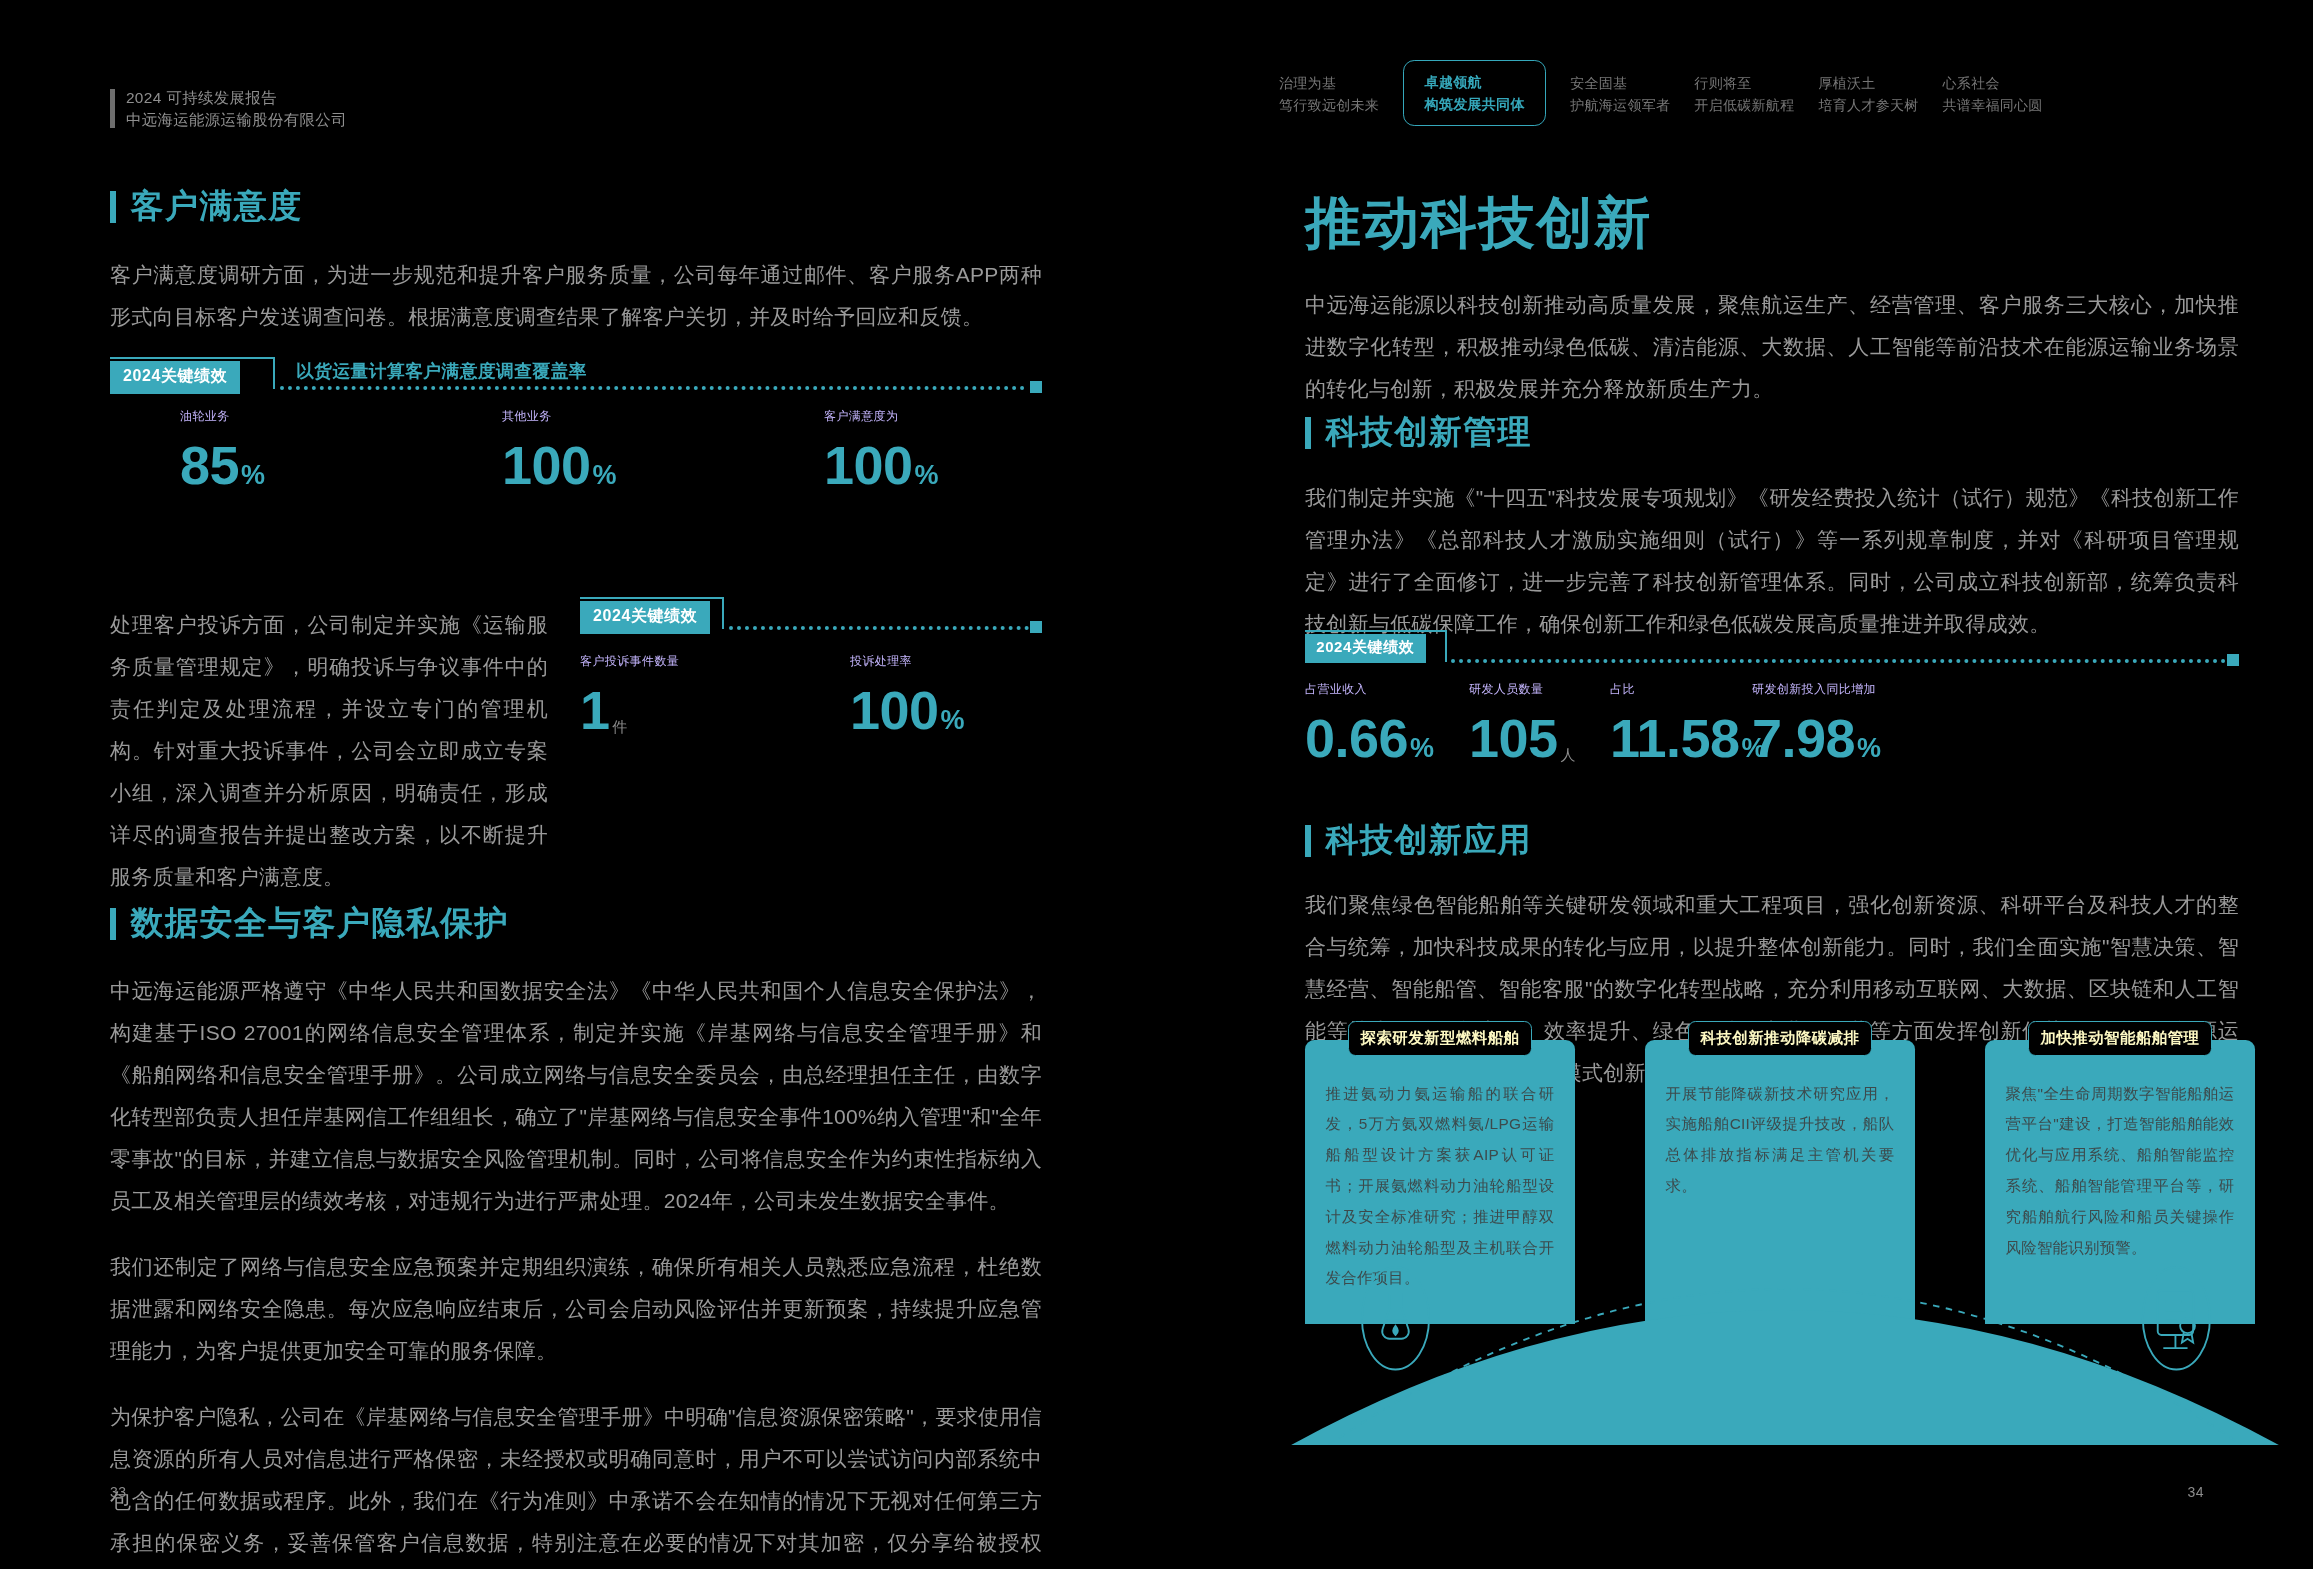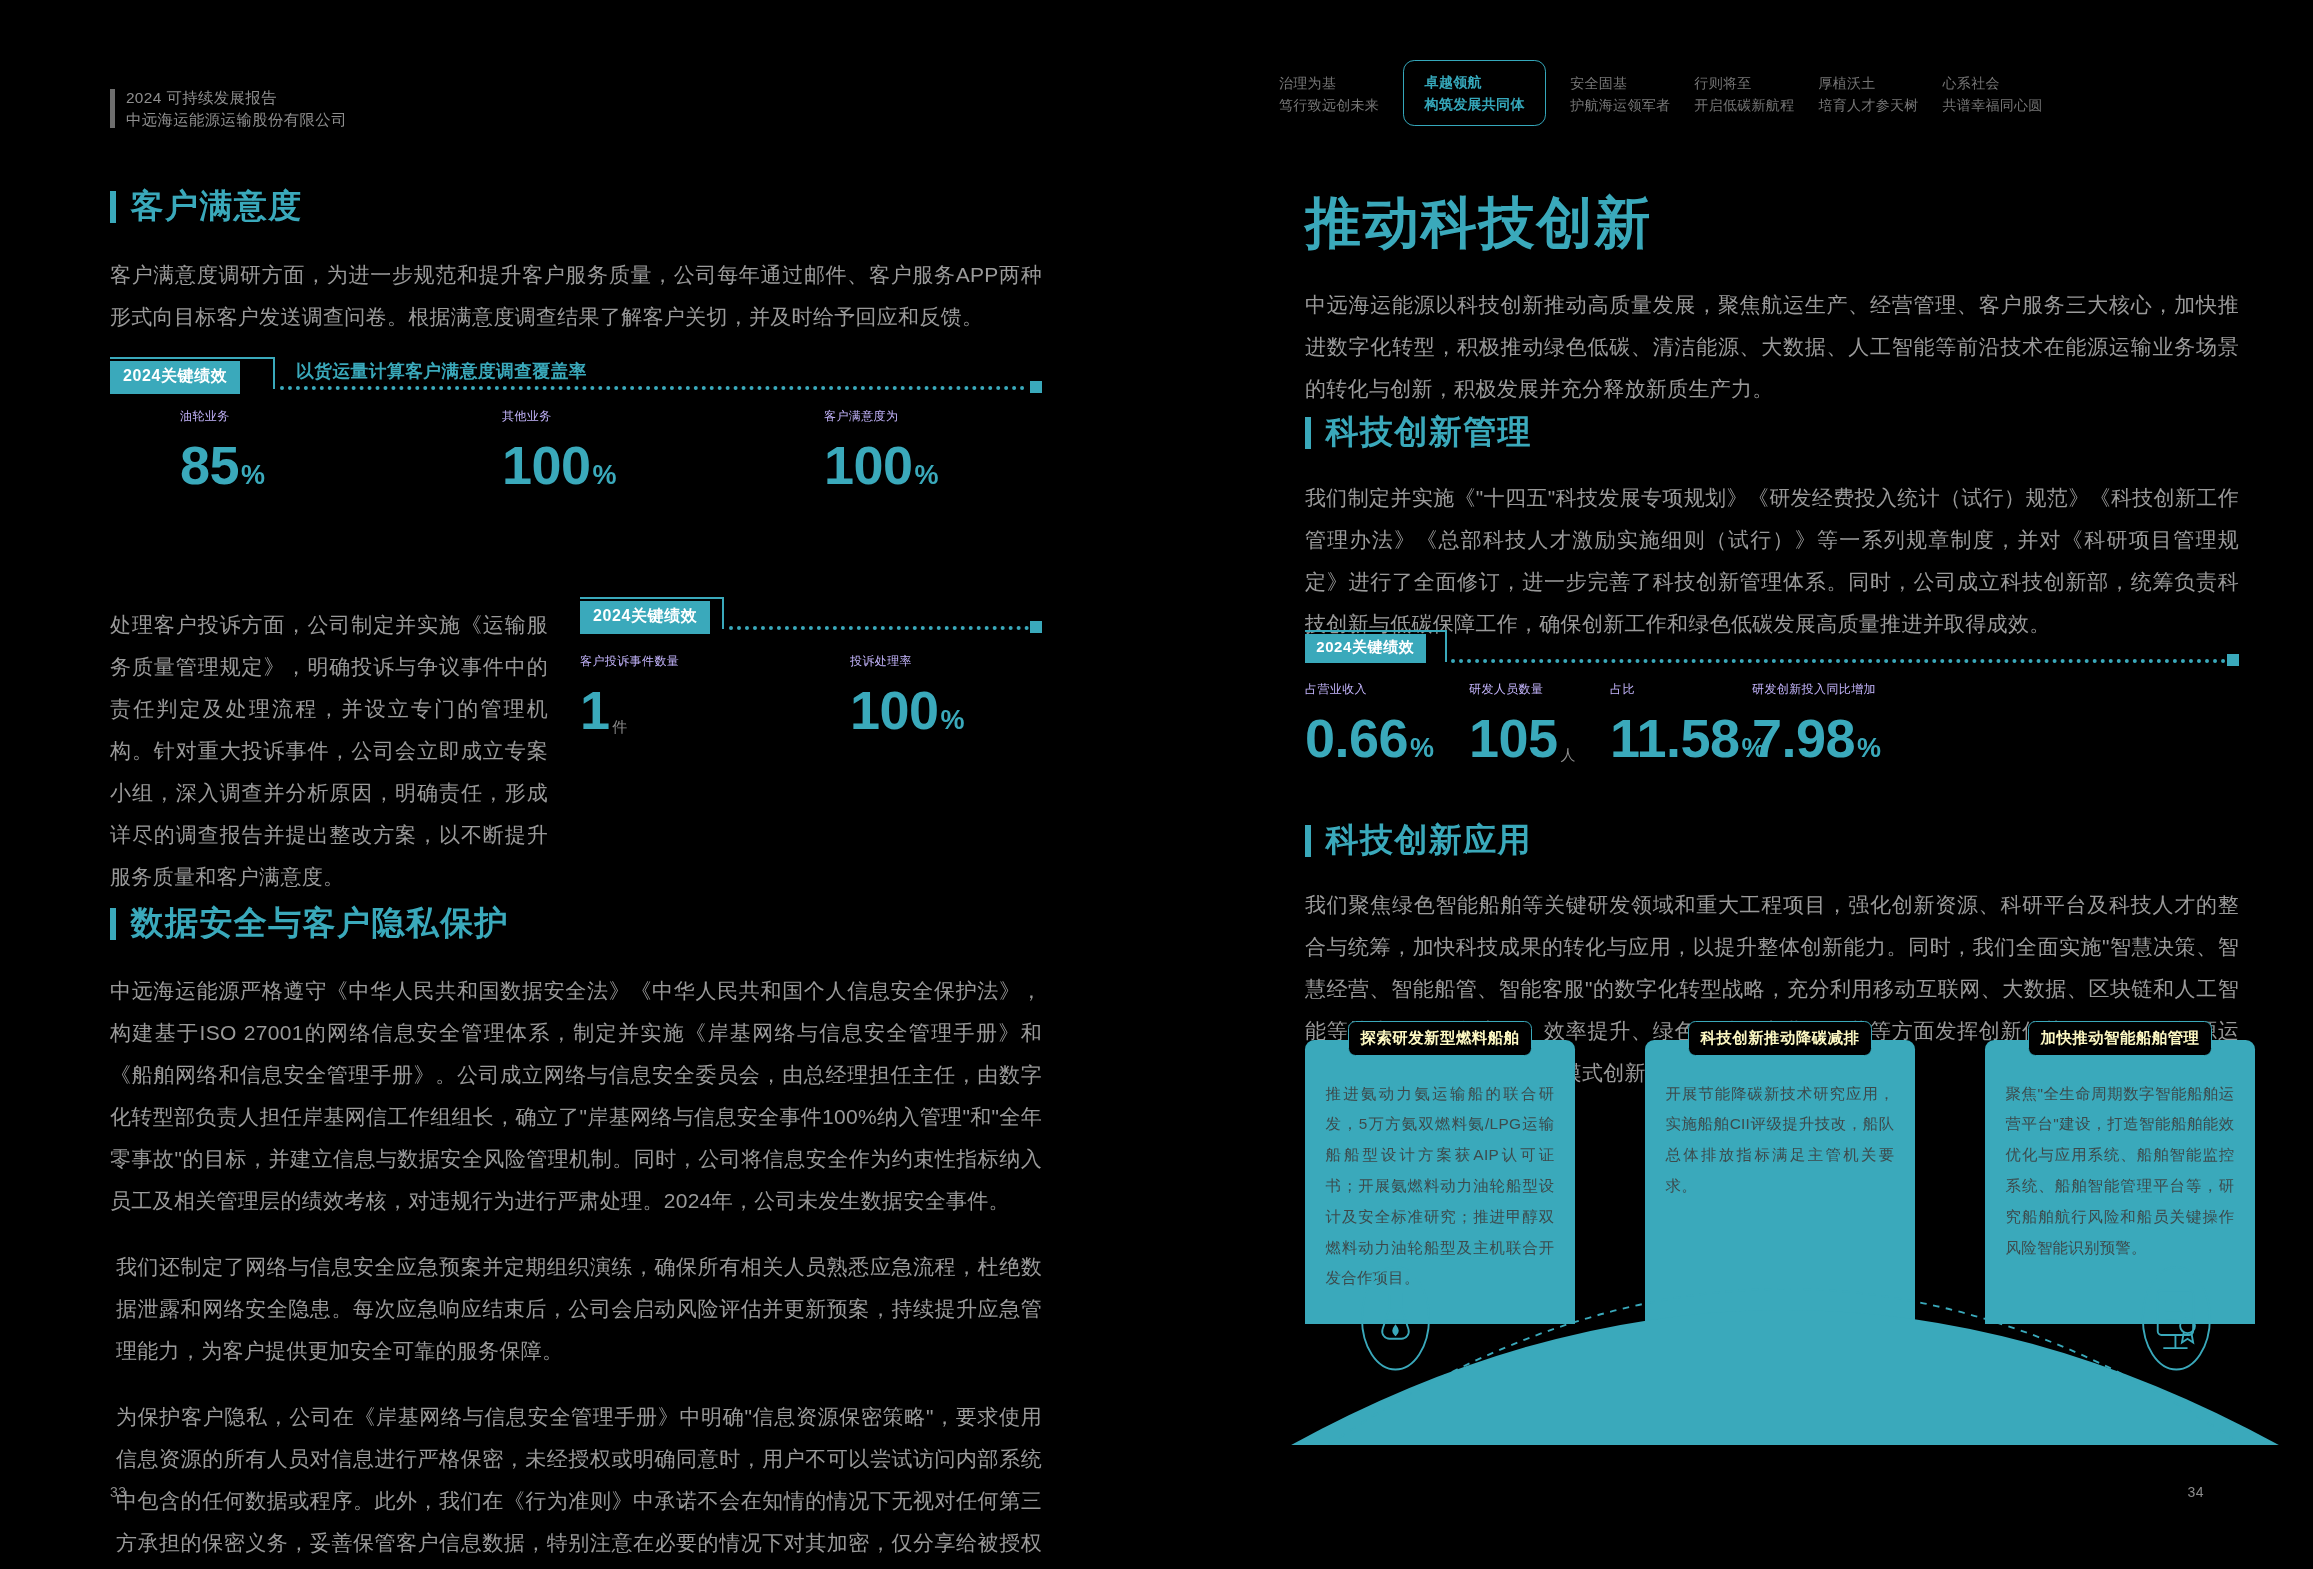--- a/index.html
+++ b/index.html
@@ -52,21 +52,21 @@
   .h2 .tick { width: 5.6px; height: 32px; background: #3aa9bb; flex: none; }
   .h1big {
     color: #3aa9bb; font-size: 56px; font-weight: bold; letter-spacing: 1.9px;
   }
 
   
   .body {
     color: #9a9a9a; font-size: 21px; line-height: 2.0;
     text-align: justify; letter-spacing: 0.3px;
   }
-  .body + .body { margin-top: 24px; margin-left: 6px; }
+  .body + .body { margin-top: 24px; }
 
   
   .kpi-banner { position: relative; height: 43px; }
   .kpi-tag {
     position: absolute; left: 0; top: 3.7px;
     background: #3aa9bb; color: #fff;
     font-size: 16px; font-weight: bold; letter-spacing: 0.6px;
     padding: 5.6px 13px 6.5px; z-index: 3;
   }
   .kpi-corner {

